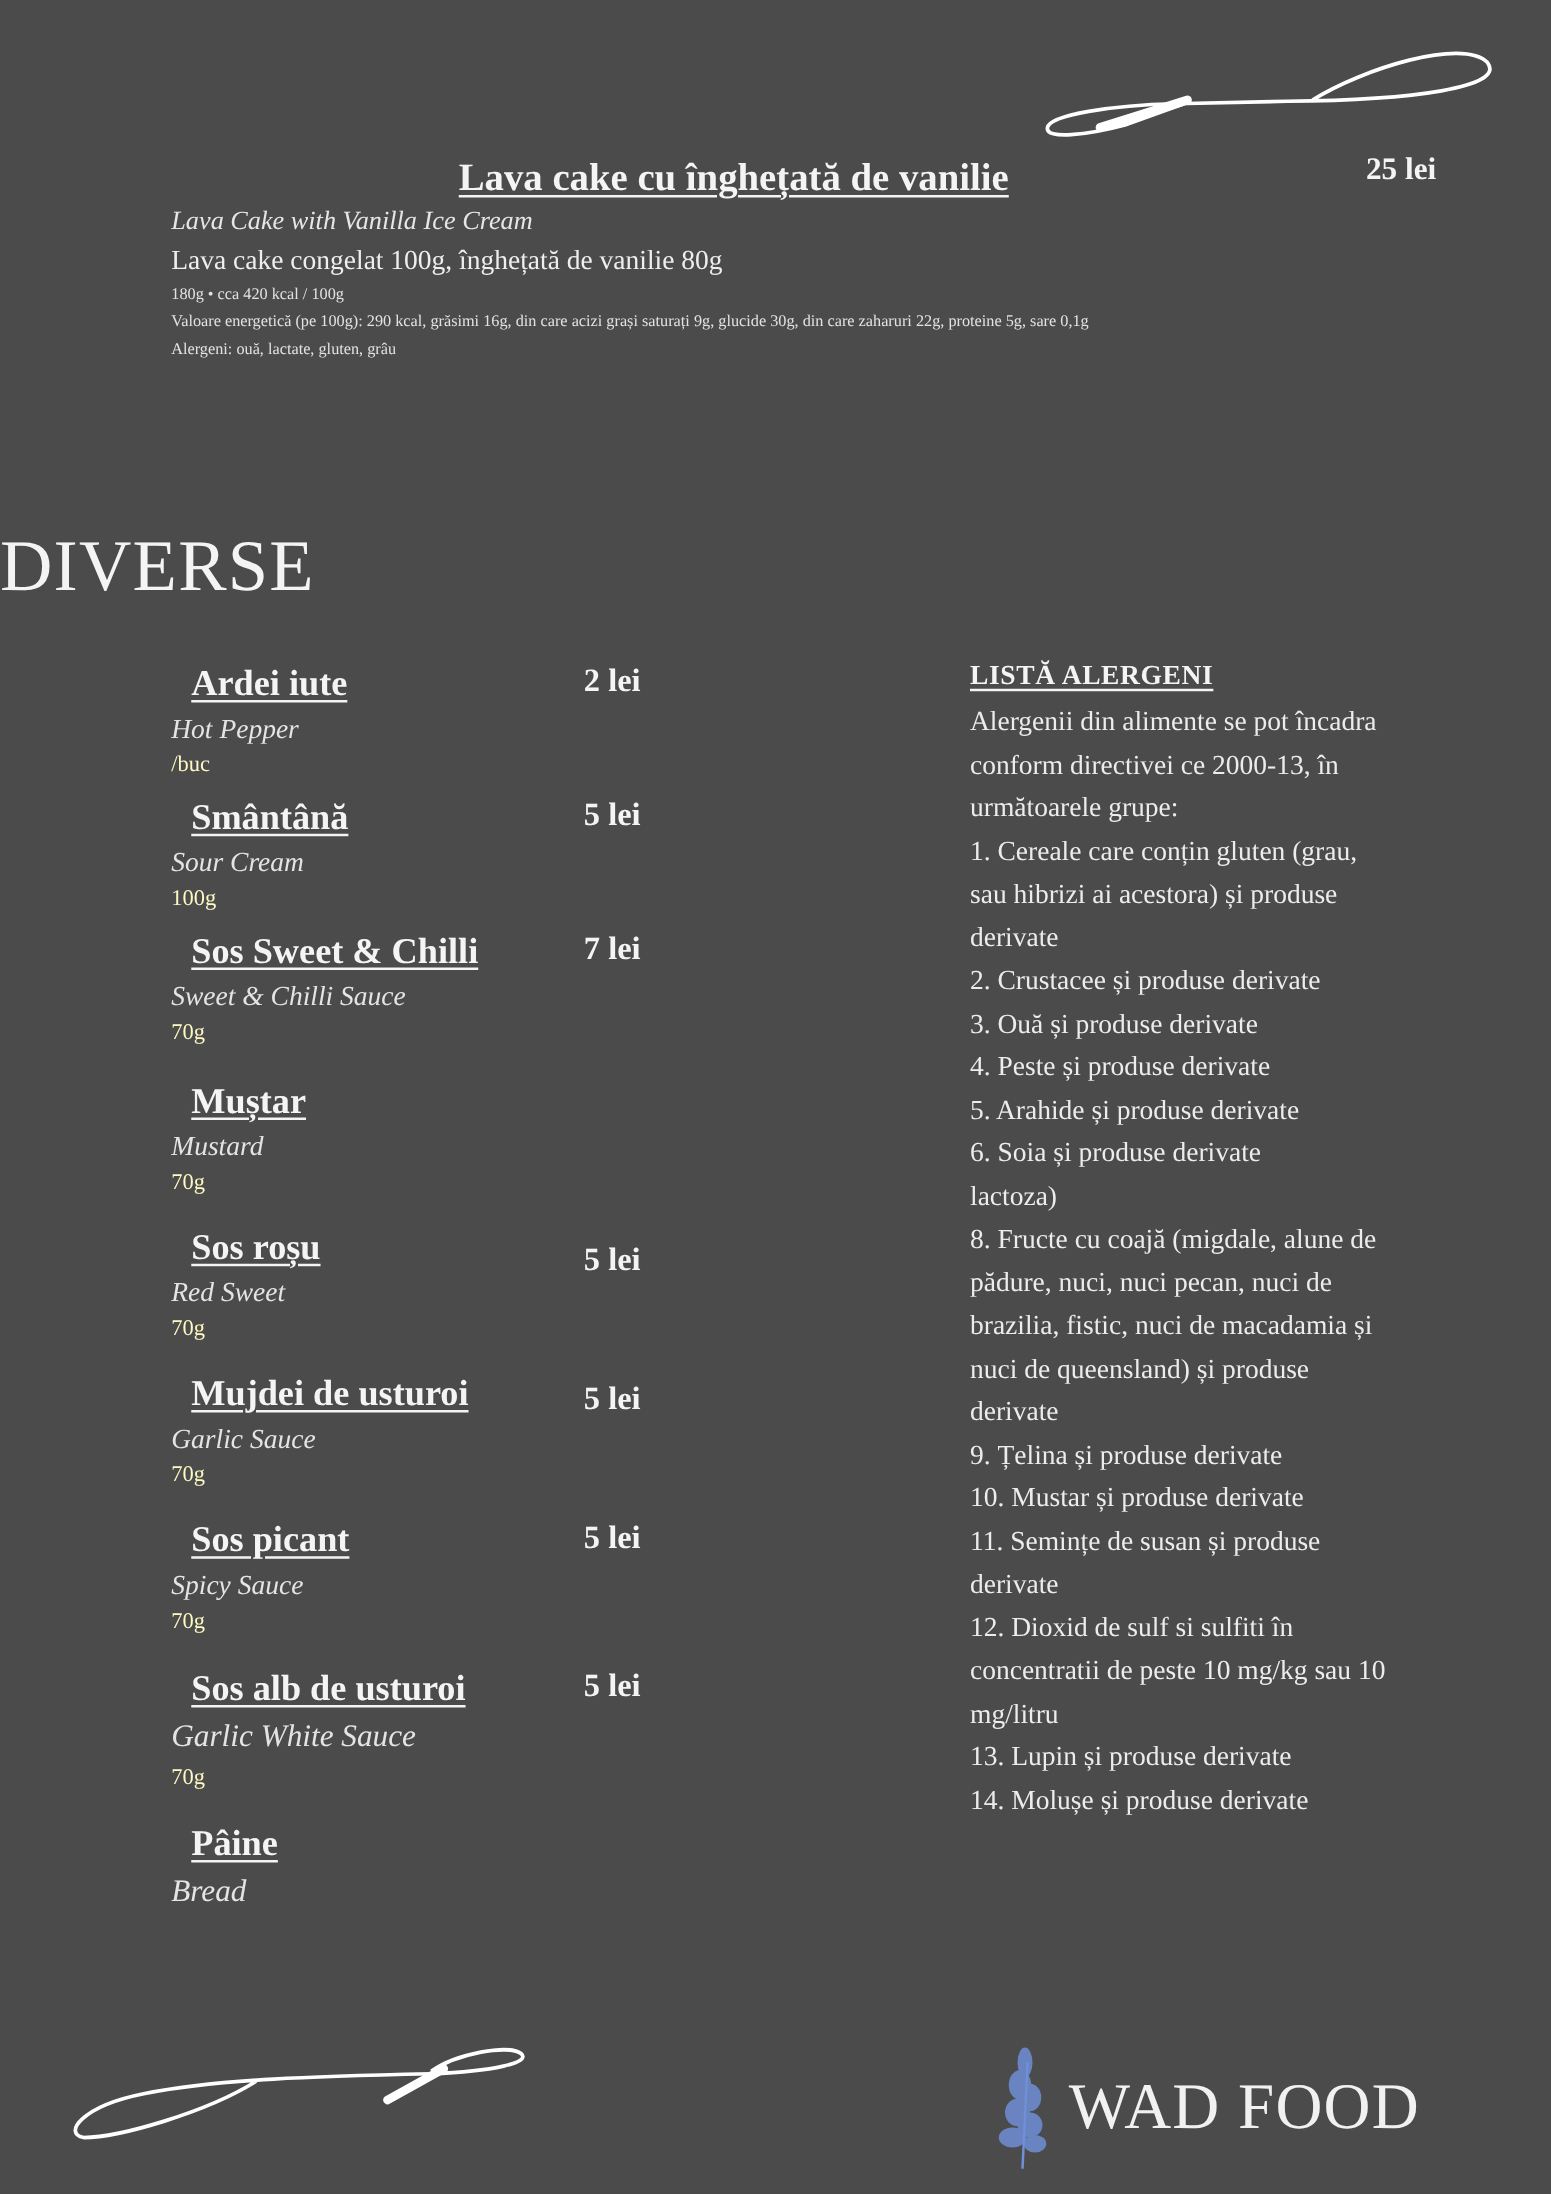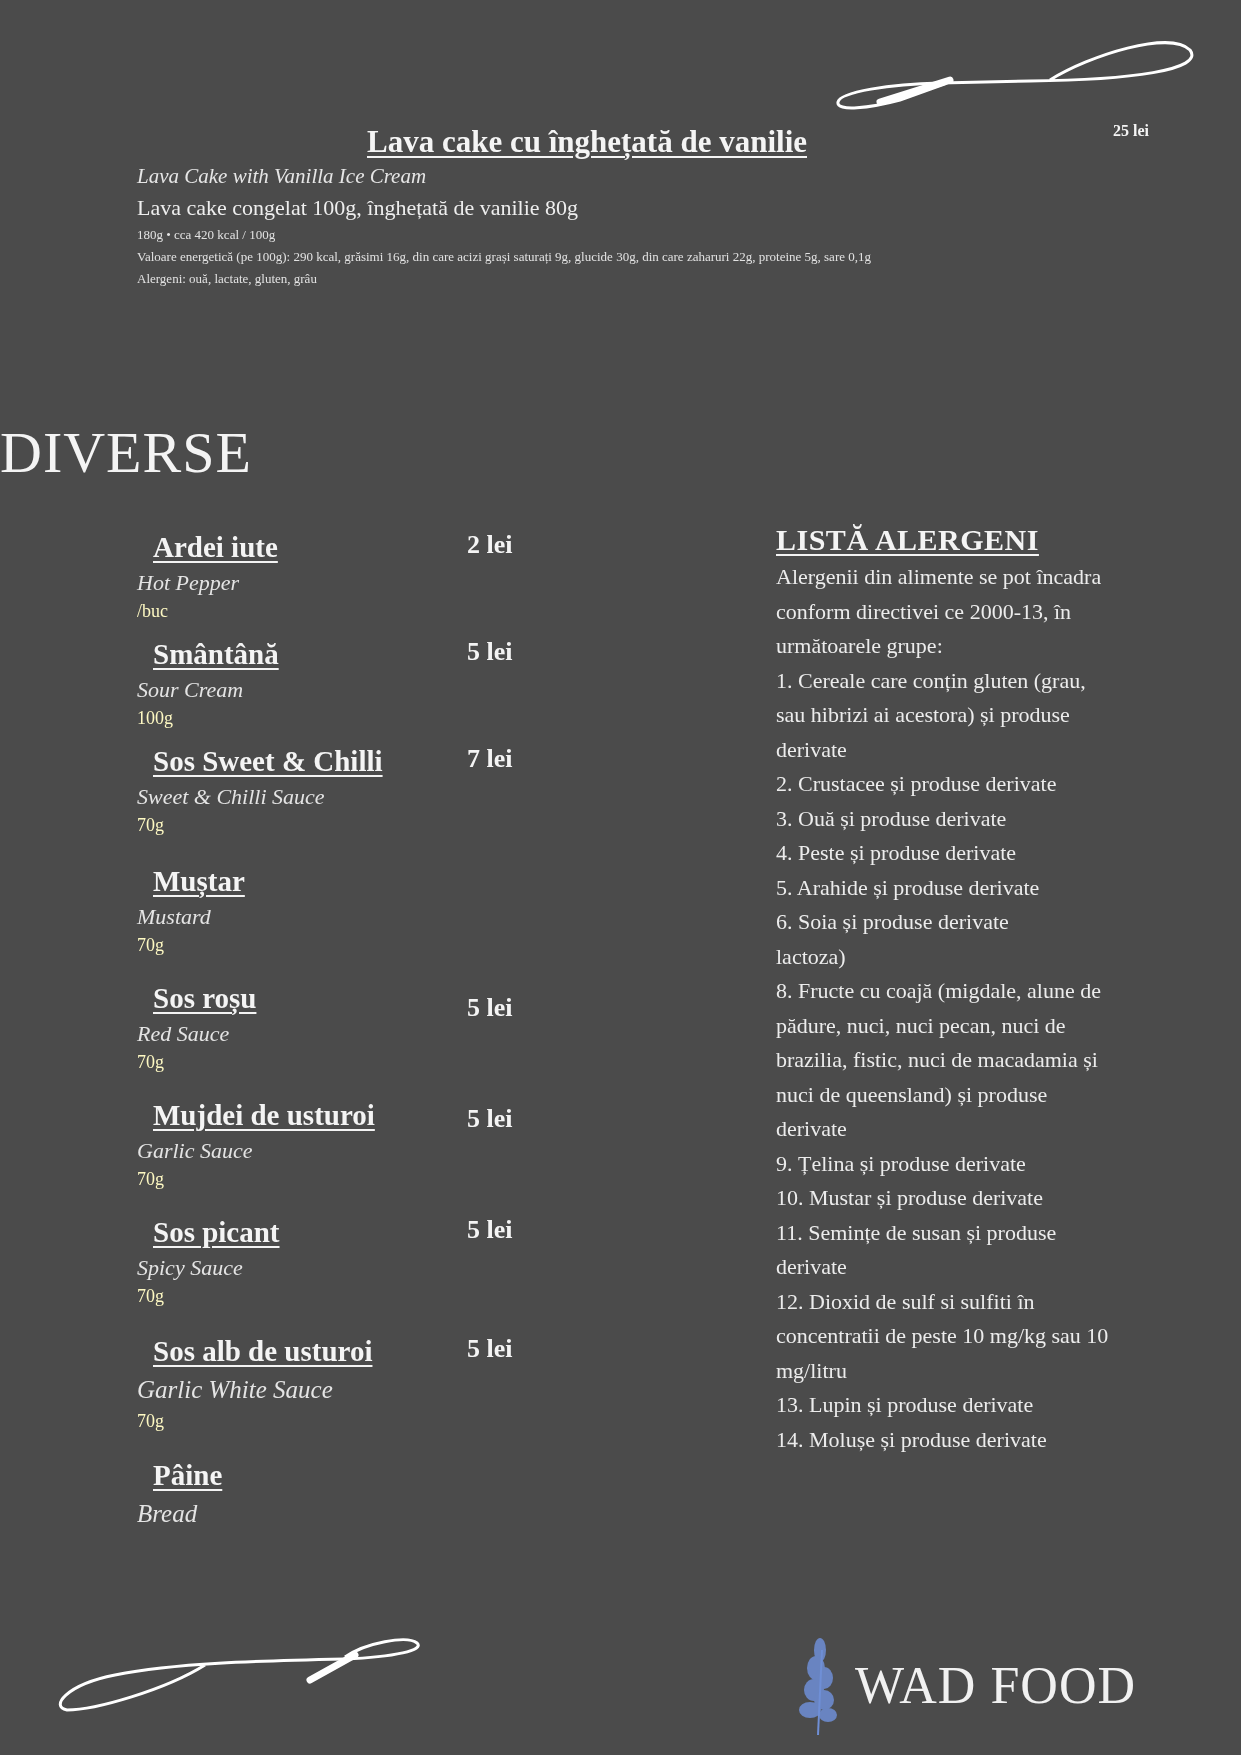--- a/index.html
+++ b/index.html
@@ -10,34 +10,34 @@
   }
   .abs { position: absolute; }
   .title-ul { text-decoration: underline; text-decoration-thickness: 2px; text-underline-offset: 4px; font-weight: bold; }
 
   
   #top-item { left: 137px; top: 124px; width: 900px; }
   #top-item .name { font-size: 31px; line-height: 36px; text-align: center; }
   #top-item .en { font-style: italic; font-size: 21px; line-height: 32px; color: #e6e6e6; }
   #top-item .desc { font-size: 22px; line-height: 32px; color: #eeeeee; }
   #top-item .small { font-size: 13px; line-height: 22px; color: #e2e2e2; }
-  #top-price { right: 92px; top: 122px; font-size: 16px; font-weight: bold; }
+  #top-price { right: 92px; top: 122px; font-size: 25px; font-weight: bold; }
 
   #section-title { left: 0; width: 1241px; top: 418px; font-size: 58px; letter-spacing: 1px; font-weight: normal; line-height: 70px; }
 
   
   .item { position: absolute; left: 137px; width: 400px; }
   .item .iname { font-size: 29px; line-height: 38px; margin-left: 16px; }
   .item .ien { font-style: italic; font-size: 22px; line-height: 34px; color: #e4e4e4; }
   .item .iqty { font-size: 18px; line-height: 22px; color: #fef9c3; font-family: Liberation Serif, serif; }
   .item .iprice { position: absolute; left: 330px; top: 2px; font-size: 26px; font-weight: bold; white-space: nowrap; }
 
   
   #allergens { left: 776px; top: 520px; width: 385px; }
-  #allergens .head { font-size: 30px; line-height: 40px; letter-spacing: 0.5px; }
+  #allergens .head { font-size: 22px; line-height: 40px; letter-spacing: 0.5px; }
   #allergens .line { font-size: 22px; line-height: 34.5px; color: #ececec; }
 
   #brand { left: 790px; top: 1630px; display: flex; align-items: center; }
   #brand .logo { width: 60px; height: 110px; }
   #brand .wordmark { font-size: 52px; letter-spacing: 1px; margin-left: 5px; color: #f1f1f1; font-weight: normal; }
 </style>
 </head>
 <body>
 
 <svg class="abs" style="left:830px;top:30px" width="370" height="100" viewBox="0 0 370 100">
@@ -75,21 +75,21 @@
   <div class="iqty">70g</div>
   <div class="iprice">7 lei</div>
 </div>
 <div class="item" style="top:862px">
   <div class="iname title-ul">Muștar</div>
   <div class="ien">Mustard</div>
   <div class="iqty">70g</div>
 </div>
 <div class="item" style="top:979px">
   <div class="iname title-ul">Sos roșu</div>
-  <div class="ien">Red Sauce</div>
+  <div class="ien">Red Sweet</div>
   <div class="iqty">70g</div>
   <div class="iprice" style="top:14px">5 lei</div>
 </div>
 <div class="item" style="top:1096px">
   <div class="iname title-ul">Mujdei de usturoi</div>
   <div class="ien">Garlic Sauce</div>
   <div class="iqty">70g</div>
   <div class="iprice" style="top:8px">5 lei</div>
 </div>
 <div class="item" style="top:1213px">

